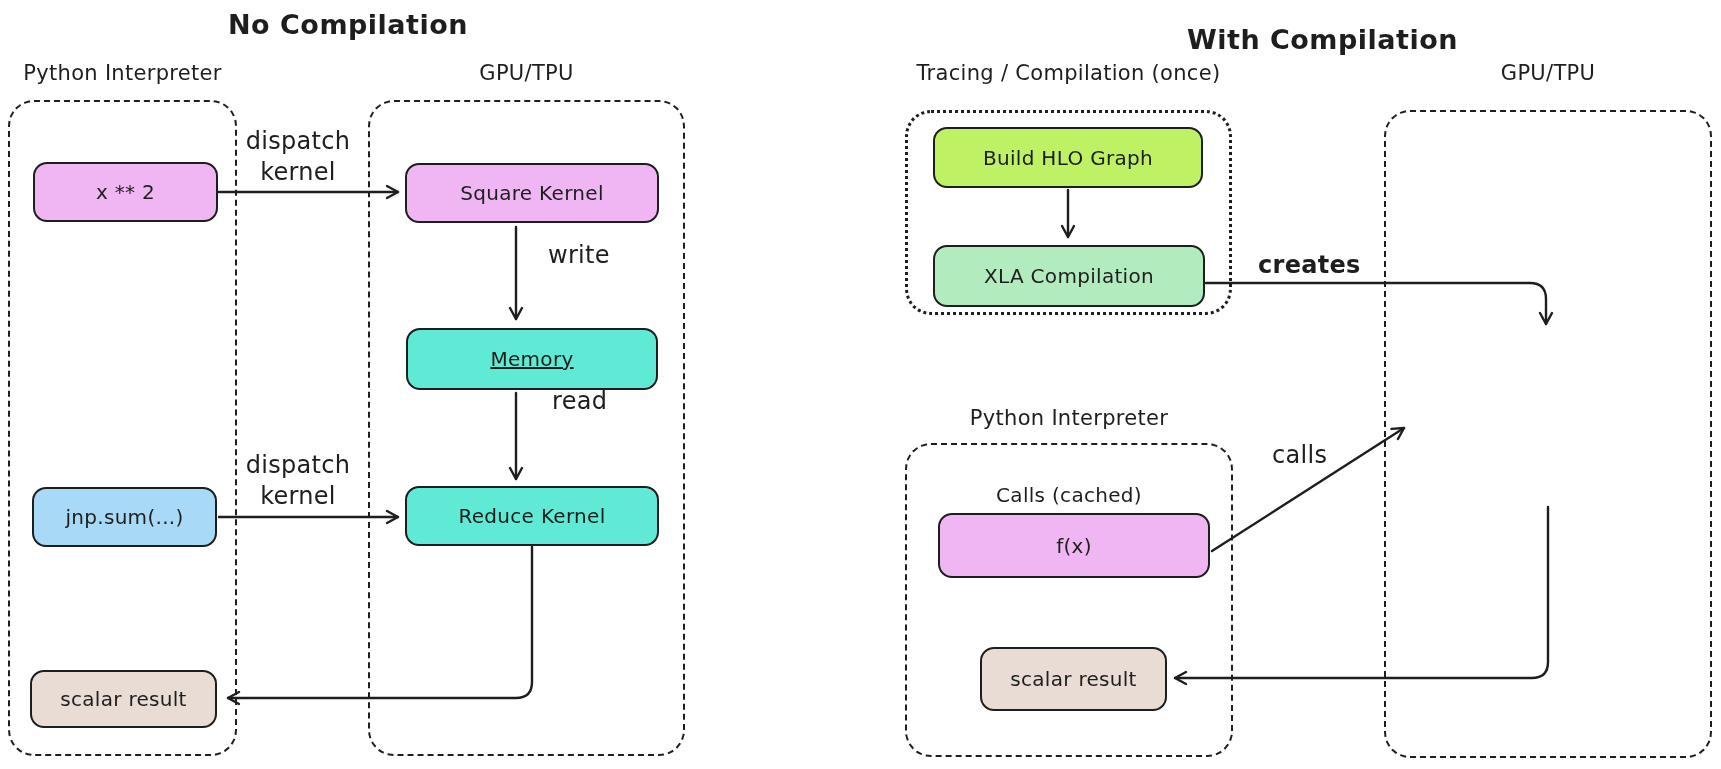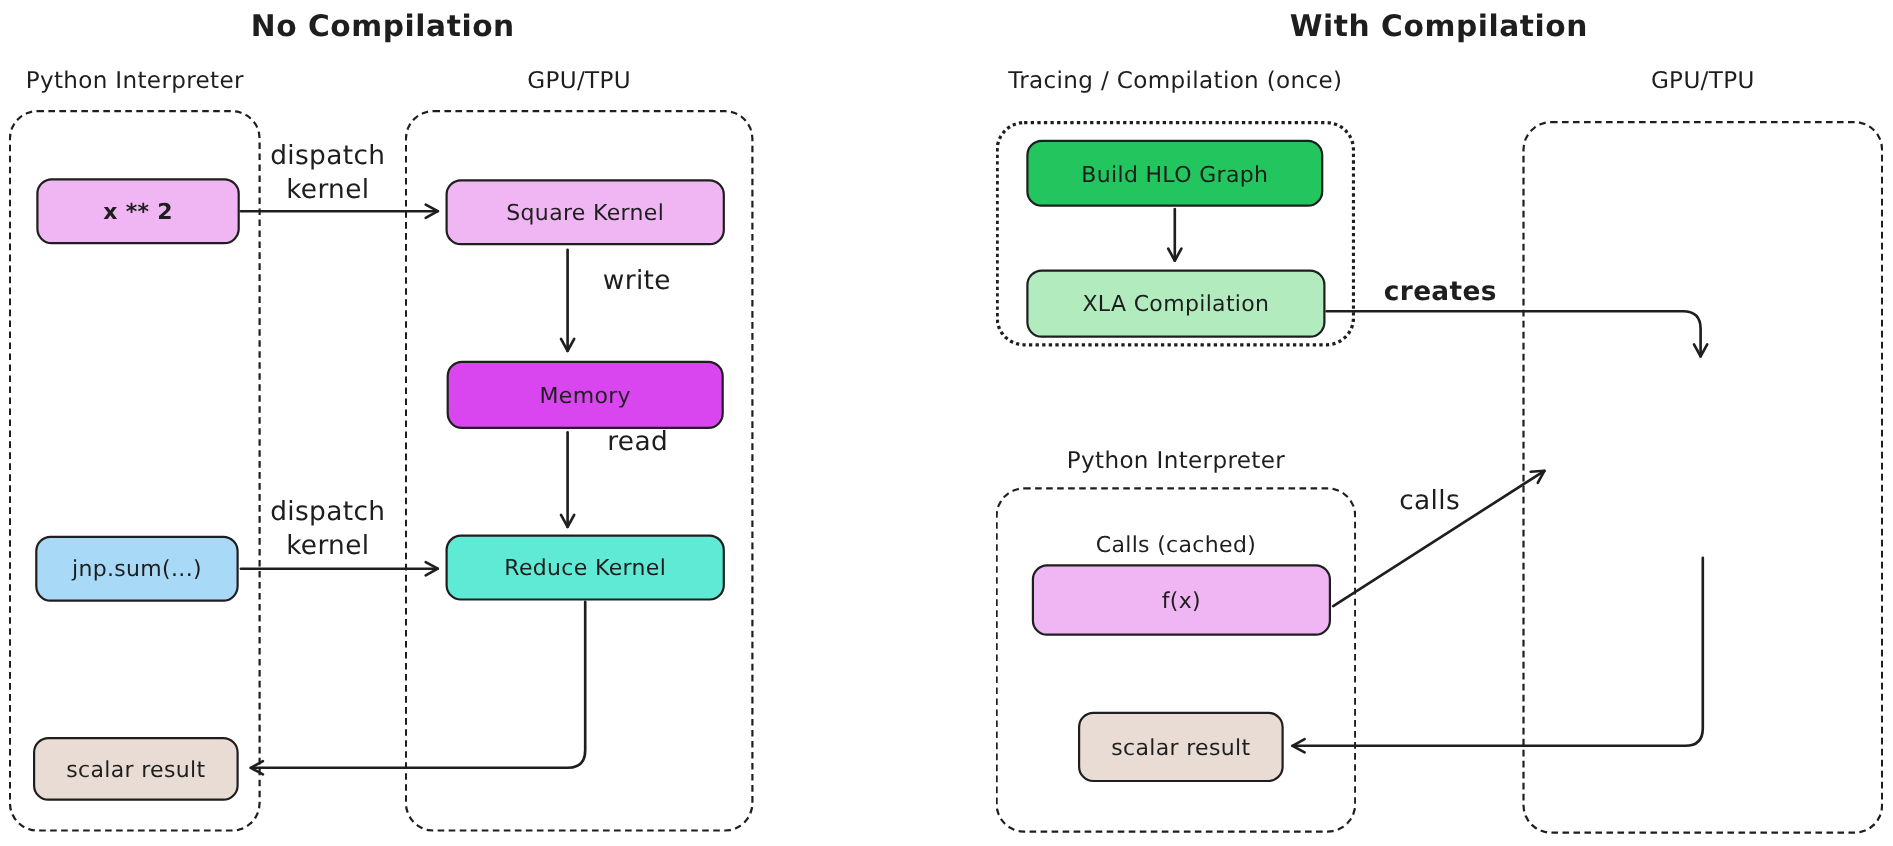--- a/index.html
+++ b/index.html
@@ -71,54 +71,54 @@
 </head>
 <body>
 
 <div class="stage">
 
   <div class="diagram-title" style="left:198px; top:9px; width:300px;">No Compilation</div>
 
   <div class="group-label" style="left:8px; top:61px; width:229px;">Python Interpreter</div>
   <div class="container" style="left:8px; top:100px; width:229px; height:656px;"></div>
 
-  <div class="node" style="left: 33px; top: 162px; width: 185px; height: 60px; background-color: rgb(240, 182, 243); font-weight: bold;">
+  <div class="node" style="left: 33px; top: 162px; width: 185px; height: 60px; background-color: rgb(240, 182, 243);">
     <span>x ** 2</span>
   </div>
   <div class="node" style="left: 32px; top: 487px; width: 185px; height: 60px; background-color: rgb(168, 217, 246); text-align: center;">
     <span>jnp.sum(...)</span>
   </div>
   <div class="node" style="left: 30px; top: 670px; width: 187px; height: 58px; background-color: rgb(232, 220, 212);">
     <span>scalar result</span>
   </div>
 
   <div class="group-label" style="left:368px; top:61px; width:317px;">GPU/TPU</div>
   <div class="container" style="left:368px; top:100px; width:317px; height:656px;"></div>
 
   <div class="node" style="left: 405px; top: 163px; width: 254px; height: 60px; background-color: rgb(240, 182, 243);">
     <span>Square Kernel</span>
   </div>
-  <div class="node" style="left: 406px; top: 328px; width: 252px; height: 62px; background-color: #d946ef;">
+  <div class="node" style="left: 406px; top: 328px; width: 252px; height: 62px; background-color: #5eead4; text-decoration: underline;">
     <span>Memory</span>
   </div>
   <div class="node" style="left: 405px; top: 486px; width: 254px; height: 60px; background-color: #5eead4;">
     <span>Reduce Kernel</span>
   </div>
 
   <div class="edge-label wrap" style="left:243px; top:126px;">dispatch kernel</div>
   <div class="edge-label" style="left:548px; top:240px;">write</div>
   <div class="edge-label" style="left:552px; top:386px;">read</div>
   <div class="edge-label wrap" style="left:243px; top:450px;">dispatch kernel</div>
 
-  <div class="diagram-title" style="left:1158px; top:9px; width:300px;">With Compilation</div>
+  <div class="diagram-title" style="left:1158px; top:24px; width:300px;text-align:right;">With Compilation</div>
 
   <div class="group-label" style="left:905px; top:61px; width:327px;">Tracing / Compilation (once)</div>
   <div class="container dotted" style="left:905px; top:110px; width:327px; height:205px;"></div>
 
-  <div class="node" style="left: 933px; top: 127px; width: 270px; height: 61px; background-color: #22c55e;">
+  <div class="node" style="left: 933px; top: 127px; width: 270px; height: 61px; background-color: #bef264;">
     <span>Build HLO Graph</span>
   </div>
   <div class="node" style="left: 933px; top: 245px; width: 272px; height: 62px; background-color: rgb(178, 236, 190);">
     <span>XLA Compilation</span>
   </div>
 
   <div class="group-label" style="left:1384px; top:61px; width:328px;">GPU/TPU</div>
   <div class="container" style="left:1384px; top:110px; width:328px; height:648px;"></div>
 
 

